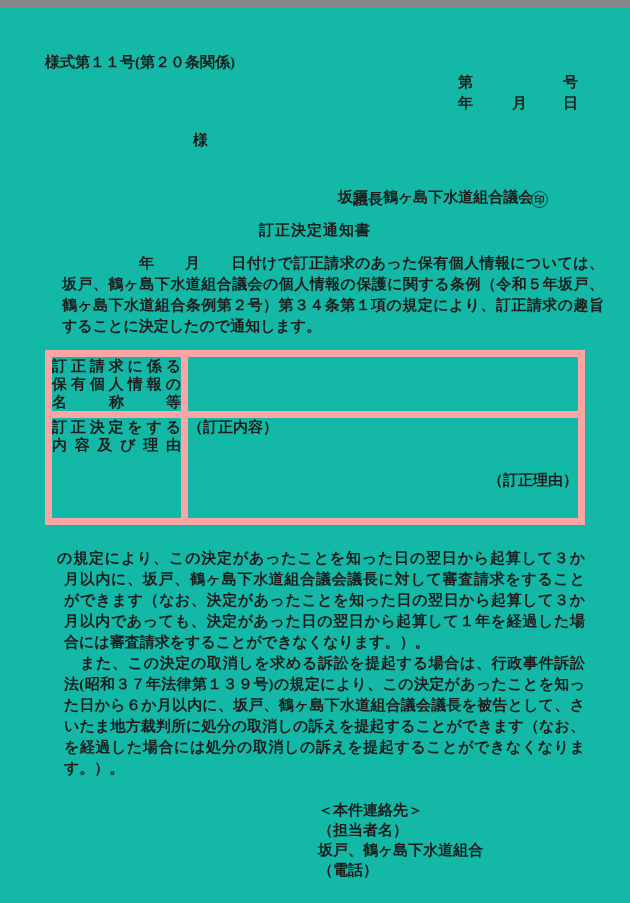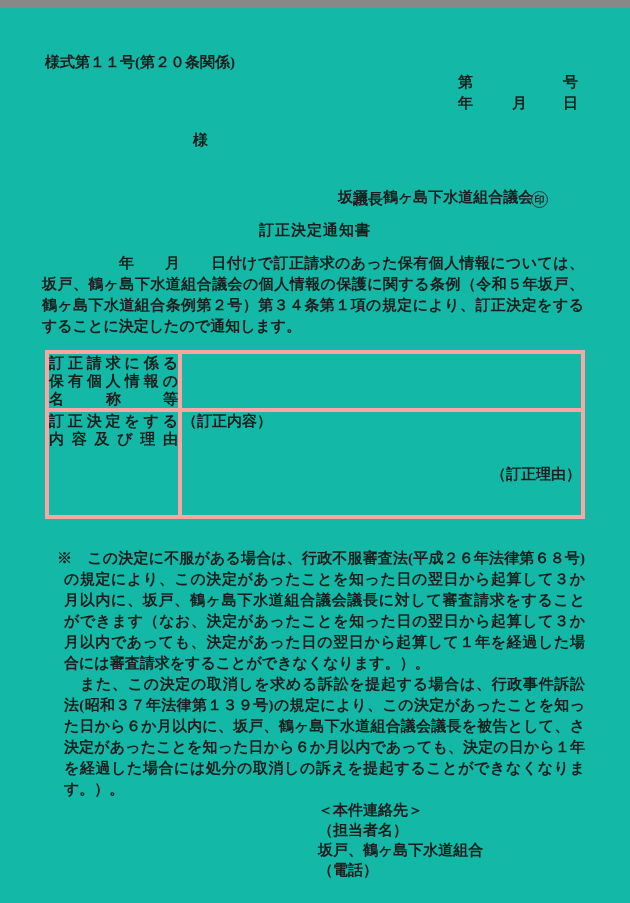--- a/index.html
+++ b/index.html
@@ -31,21 +31,21 @@
   
   .indent1 > div:first-child { padding-left:23px; }
 
   
   table.req {
     border-collapse:collapse;
     width:540px;
     table-layout:fixed;
   }
   table.req td {
-    border:4px solid #fca5a5;
+    border:7px solid #fca5a5;
     vertical-align:top;
     padding:0;
   }
   td.lbl { width:129px; padding:2px 5px 2px 6px; }
   td.val { padding:4px 8px; }
   .fill > div {
     text-align:justify;
     text-align-last:justify;
     line-height:18px;
   }
@@ -89,24 +89,24 @@
   <span class="abs" style="left:563px; top:85px; line-height:21px;">日</span>
 
   <span class="abs" style="left:193px; top:122px; line-height:21px;">様</span>
 
   <div class="abs" style="left:338px; top:179px; line-height:21px;">坂戸、鶴ヶ島下水道組合議会</div>
   <div class="abs" style="left:353px; top:181px; line-height:21px;">議長</div>
   <span class="abs seal" style="left:531px; top:183px;">印</span>
 
   <div class="abs title" style="top:212px; line-height:21px;">訂正決定通知書</div>
 
-  <div class="abs para" style="left:42px; top:245px; width:542px;">
+  <div class="abs para" style="left:62px; top:245px; width:542px;">
       <div>　　　　　年　　月　　日付けで訂正請求のあった保有個人情報については、</div>
       <div>坂戸、鶴ヶ島下水道組合議会の個人情報の保護に関する条例（令和５年坂戸、</div>
-      <div>鶴ヶ島下水道組合条例第２号）第３４条第１項の規定により、訂正決定をする</div>
+      <div>鶴ヶ島下水道組合条例第２号）第３４条第１項の規定により、訂正請求の趣旨</div>
       <div>することに決定したので通知します。</div>
     </div>
 
   <table class="req abs" style="left:45px; top:342px;">
     <tbody>
         <tr style="height:55px;">
       <td class="lbl fill">
             <div>訂正請求に係る</div>
             <div>保有個人情報の</div>
             <div>名称等</div>
@@ -121,32 +121,31 @@
       <td class="val">
         <div style="line-height:18px;">（訂正内容）</div>
         <div class="marker2" style="line-height:18px;">（訂正理由）</div>
       </td>
     </tr>
   </tbody>
     </table>
 
   <div class="abs" style="left:57px; top:540px; width:528px;">
     <div class="para hang">
-        <div>※　この決定に不服がある場合は、行政不服審査法(平成２６年法律第６８号)</div>
         <div>の規定により、この決定があったことを知った日の翌日から起算して３か</div>
         <div>月以内に、坂戸、鶴ヶ島下水道組合議会議長に対して審査請求をすること</div>
         <div>ができます（なお、決定があったことを知った日の翌日から起算して３か</div>
         <div>月以内であっても、決定があった日の翌日から起算して１年を経過した場</div>
         <div>合には審査請求をすることができなくなります。）。</div>
       </div>
     <div class="para hang indent1">
         <div>また、この決定の取消しを求める訴訟を提起する場合は、行政事件訴訟</div>
         <div>法(昭和３７年法律第１３９号)の規定により、この決定があったことを知っ</div>
         <div>た日から６か月以内に、坂戸、鶴ヶ島下水道組合議会議長を被告として、さ</div>
-        <div>決定があったことを知った日から６か月以内であっても、決定の日から１年</div>
+        <div>いたま地方裁判所に処分の取消しの訴えを提起することができます（なお、</div>
         <div>を経過した場合には処分の取消しの訴えを提起することができなくなりま</div>
         <div>す。）。</div>
       </div>
   </div>
 
   <div class="abs contact" style="left:318px; top:792px;">
     <div>＜本件連絡先＞</div>
     <div>（担当者名）</div>
     <div>坂戸、鶴ヶ島下水道組合</div>
     <div>（電話）</div>

